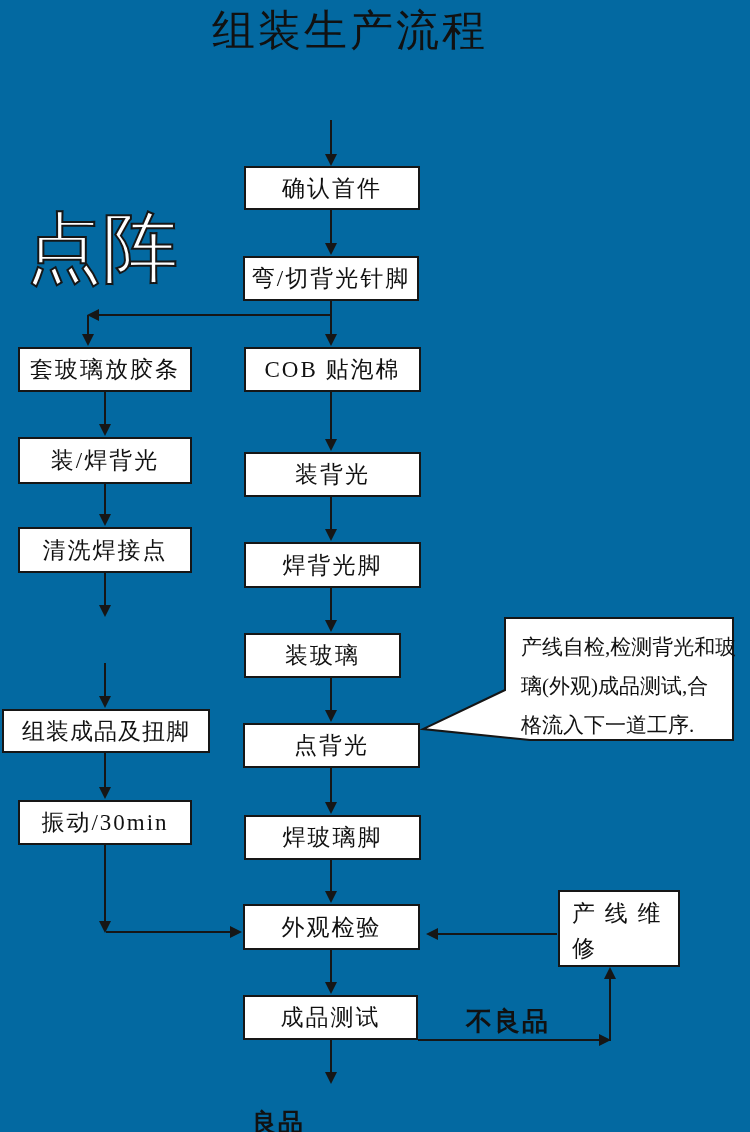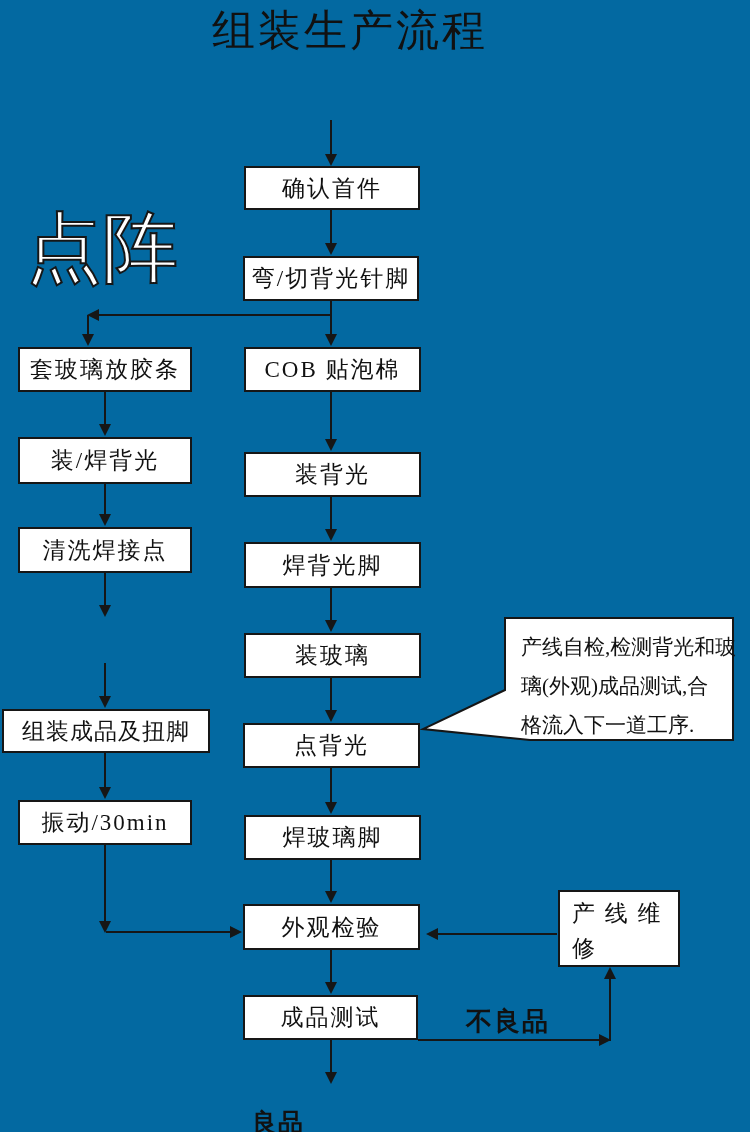--- a/index.html
+++ b/index.html
@@ -162,21 +162,21 @@
     </div>
   <div class="box" style="left:244px;top:347px;width:177px;height:45px;">
     <span class="box-label">COB 贴泡棉</span>
     </div>
   <div class="box" style="left:244px;top:452px;width:177px;height:45px;">
     <span class="box-label">装背光</span>
     </div>
   <div class="box" style="left:244px;top:542px;width:177px;height:46px;">
     <span class="box-label">焊背光脚</span>
     </div>
-  <div class="box" style="left:244px;top:633px;width:177px;height:45px;">
+  <div class="box" style="left:244px;top:633px;width:157px;height:45px;">
     <span class="box-label">装玻璃</span>
     </div>
   <div class="box" style="left:243px;top:723px;width:177px;height:45px;">
     <span class="box-label">点背光</span>
     </div>
   <div class="box" style="left:244px;top:815px;width:177px;height:45px;">
     <span class="box-label">焊玻璃脚</span>
     </div>
   <div class="box" style="left:243px;top:904px;width:177px;height:46px;">
     <span class="box-label">外观检验</span>

